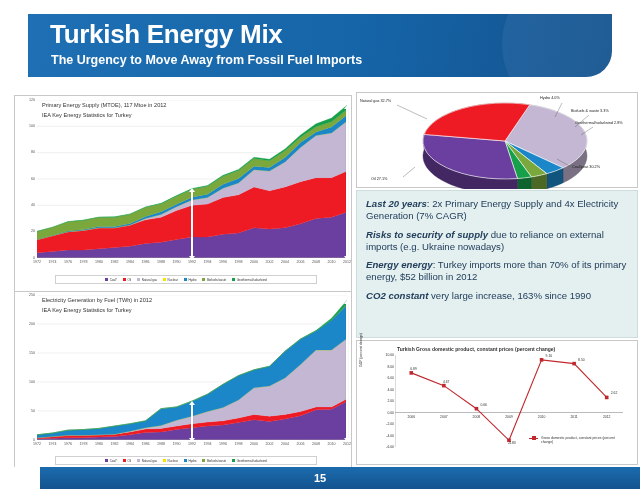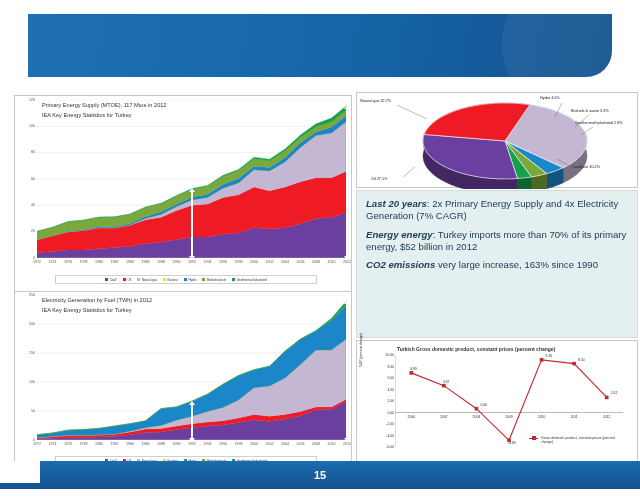--- a/index.html
+++ b/index.html
@@ -66,21 +66,21 @@
   
   .textpanel{
     position:absolute; left:356px; top:190px; width:282px; height:148px;
     background:#e4eff0; border:1px solid #cfdcdd; padding:7px 9px;
   }
   .tp-para{ font-size:9.6px; color:#23405c; line-height:1.28; margin-bottom:6px; }
   .tp-para b{ font-weight:bold; font-style:italic; }
 
   
   .footer{
-    position:absolute; left:0; bottom:14px; width:640px; height:28px;
+    position:absolute; left:0; bottom:14px; width:640px; height:22px;
     background:linear-gradient(180deg,#1b6cae,#14538f);
   }
   .footer:before{
     content:""; position:absolute; left:0; top:0; width:40px; height:22px;
     background:#fff;
   }
   .pagenum{
     position:absolute; left:50%; top:50%; transform:translate(-50%,-50%);
     color:#fff; font-size:11px; font-weight:bold;
   }
@@ -88,20 +88,22 @@
     position:absolute; display:flex; align-items:flex-start; gap:3px;
   }
   .gdp-leg-tx{ font-size:3.4px; color:#333; line-height:1.25; width:74px; }
 </style>
 </head>
 <body>
 
 <div class="slide">
 
   <div class="header">
+    <div class="header-title">Turkish Energy Mix</div>
+    <div class="header-sub">The Urgency to Move Away from Fossil Fuel Imports</div>
   </div>
 
   <div class="panel" style="left:14px; top:95px; width:338px; height:198px;">
     <div class="chart-title" style="position:absolute; left:27px; top:6px;">Primary Energy Supply (MTOE), 117 Mtoe in 2012</div>
     <div class="chart-title" style="position:absolute; left:27px; top:16px;">IEA Key Energy Statistics for Turkey</div>
     <div id="primary-plot" class="plot" style="left:22px; top:4px; width:310px; height:158px;">
         <svg width="310" height="158" viewBox="0 0 310 158" style="position: absolute; left: 0px; top: 0px;">
           <line x1="0" x2="310" y1="158" y2="158" stroke="#e5e5e5" stroke-width="0.6"></line>
           <line x1="0" x2="310" y1="131.66666666666666" y2="131.66666666666666" stroke="#e5e5e5" stroke-width="0.6"></line>
           <line x1="0" x2="310" y1="105.33333333333334" y2="105.33333333333334" stroke="#e5e5e5" stroke-width="0.6"></line>
@@ -300,24 +302,27 @@
         <div class="pie-lbl" style="left: 215px; top: 72px;">Coal/peat 30.2%</div>
         <div class="pie-lbl" style="left: 14px; top: 84px;">Oil 27.1%</div>
       </div>
   </div>
 
   <div class="textpanel">
     <div class="tp-para">
       <b>Last 20 years</b><span>: </span><span>2x Primary Energy Supply and 4x Electricity Generation (7% CAGR)</span>
     </div>
     <div class="tp-para">
+      <b>Risks to security of supply</b><span> </span><span>due to reliance on external imports (e.g. Ukraine nowadays)</span>
+    </div>
+    <div class="tp-para">
       <b>Energy energy</b><span>: </span><span>Turkey imports more than 70% of its primary energy, $52 billion in 2012</span>
     </div>
     <div class="tp-para" style="margin-bottom:0;">
-      <b>CO2 emissions</b><span> </span><span>very large increase, 163% since 1990</span>
+      <b>CO2 constant</b><span> </span><span>very large increase, 163% since 1990</span>
     </div>
   </div>
 
   <div class="panel" style="left:356px; top:340px; width:282px; height:125px;">
     <div class="chart-title" style="position:absolute; left:40px; top:5px; font-size:5px; font-weight:bold;">Turkish Gross domestic product, constant prices (percent change)</div>
     <div style="position:absolute; left:2px; top:38px; width:58px; font-size:3.4px; color:#333;
                 transform:rotate(-90deg); transform-origin:left top; text-align:center;">GDP (percent change)</div>
     <div id="gdp-plot" class="plot" style="left:38px; top:14px; width:228px; height:92px;">
         <svg width="228" height="92" viewBox="0 0 228 92" style="position: absolute; left: 0px; top: 0px;">
           <line x1="0" x2="228" y1="57.5" y2="57.5" stroke="#8d8d8d" stroke-width="0.6"></line>

